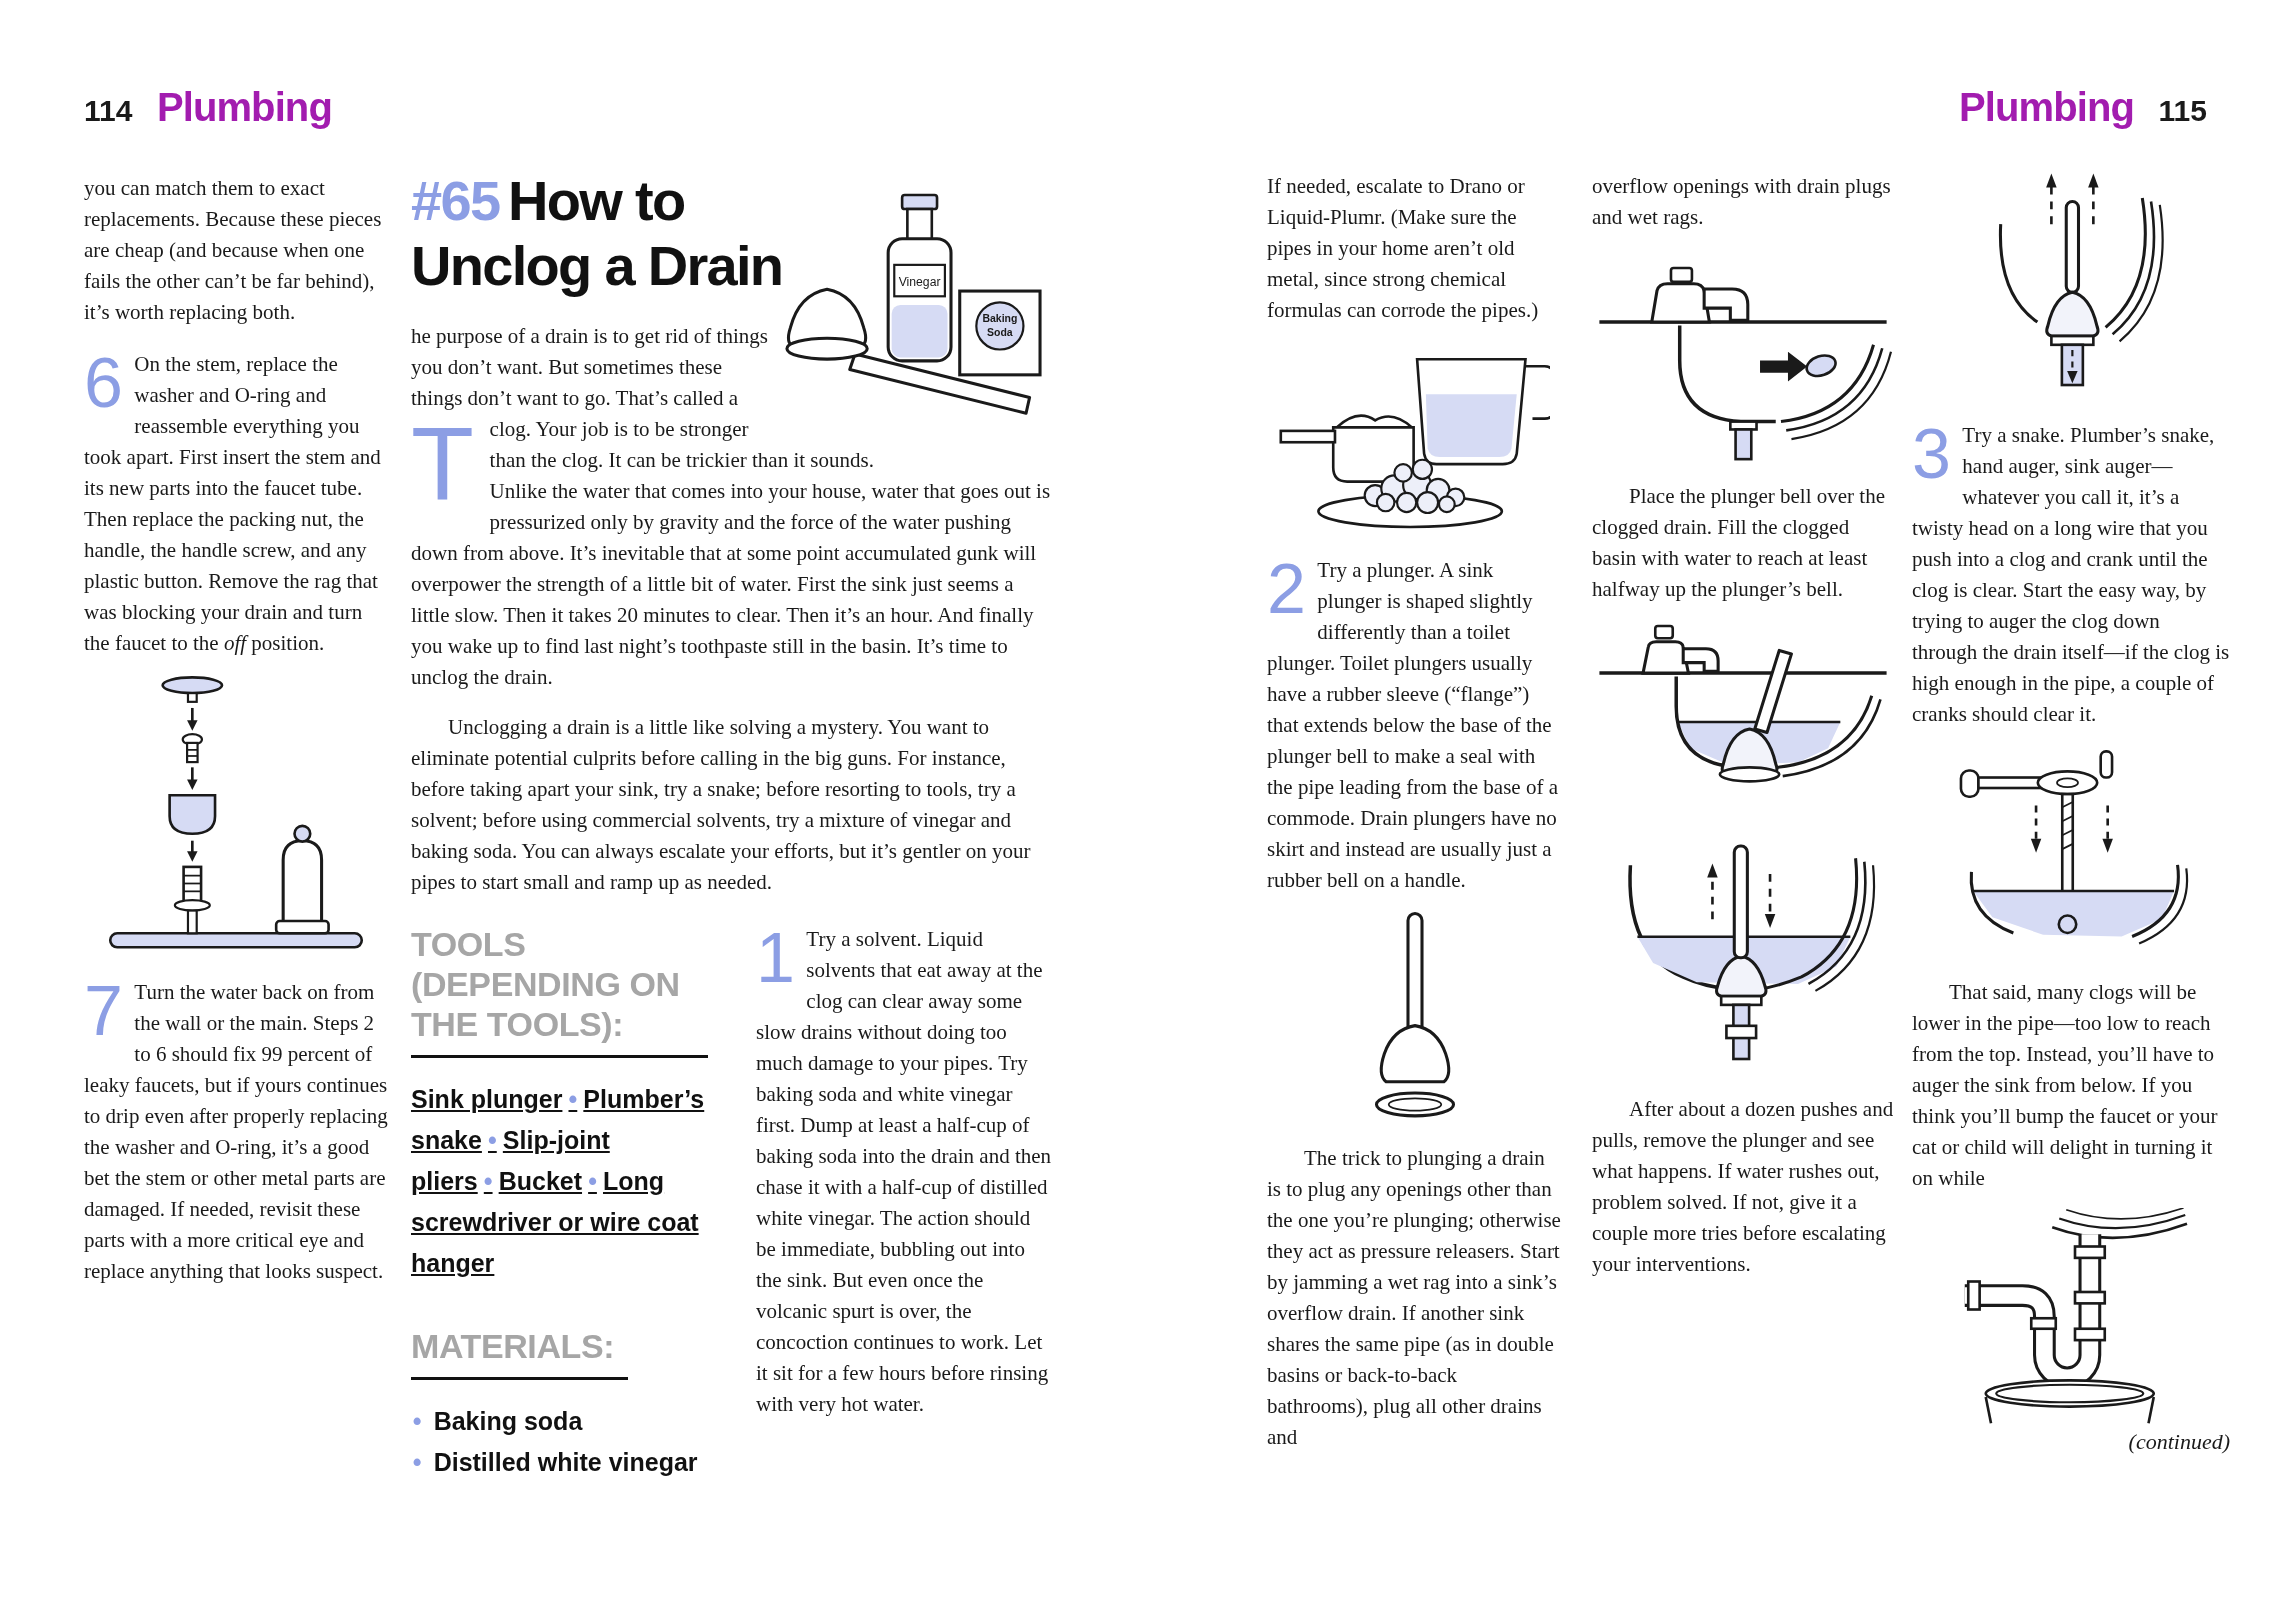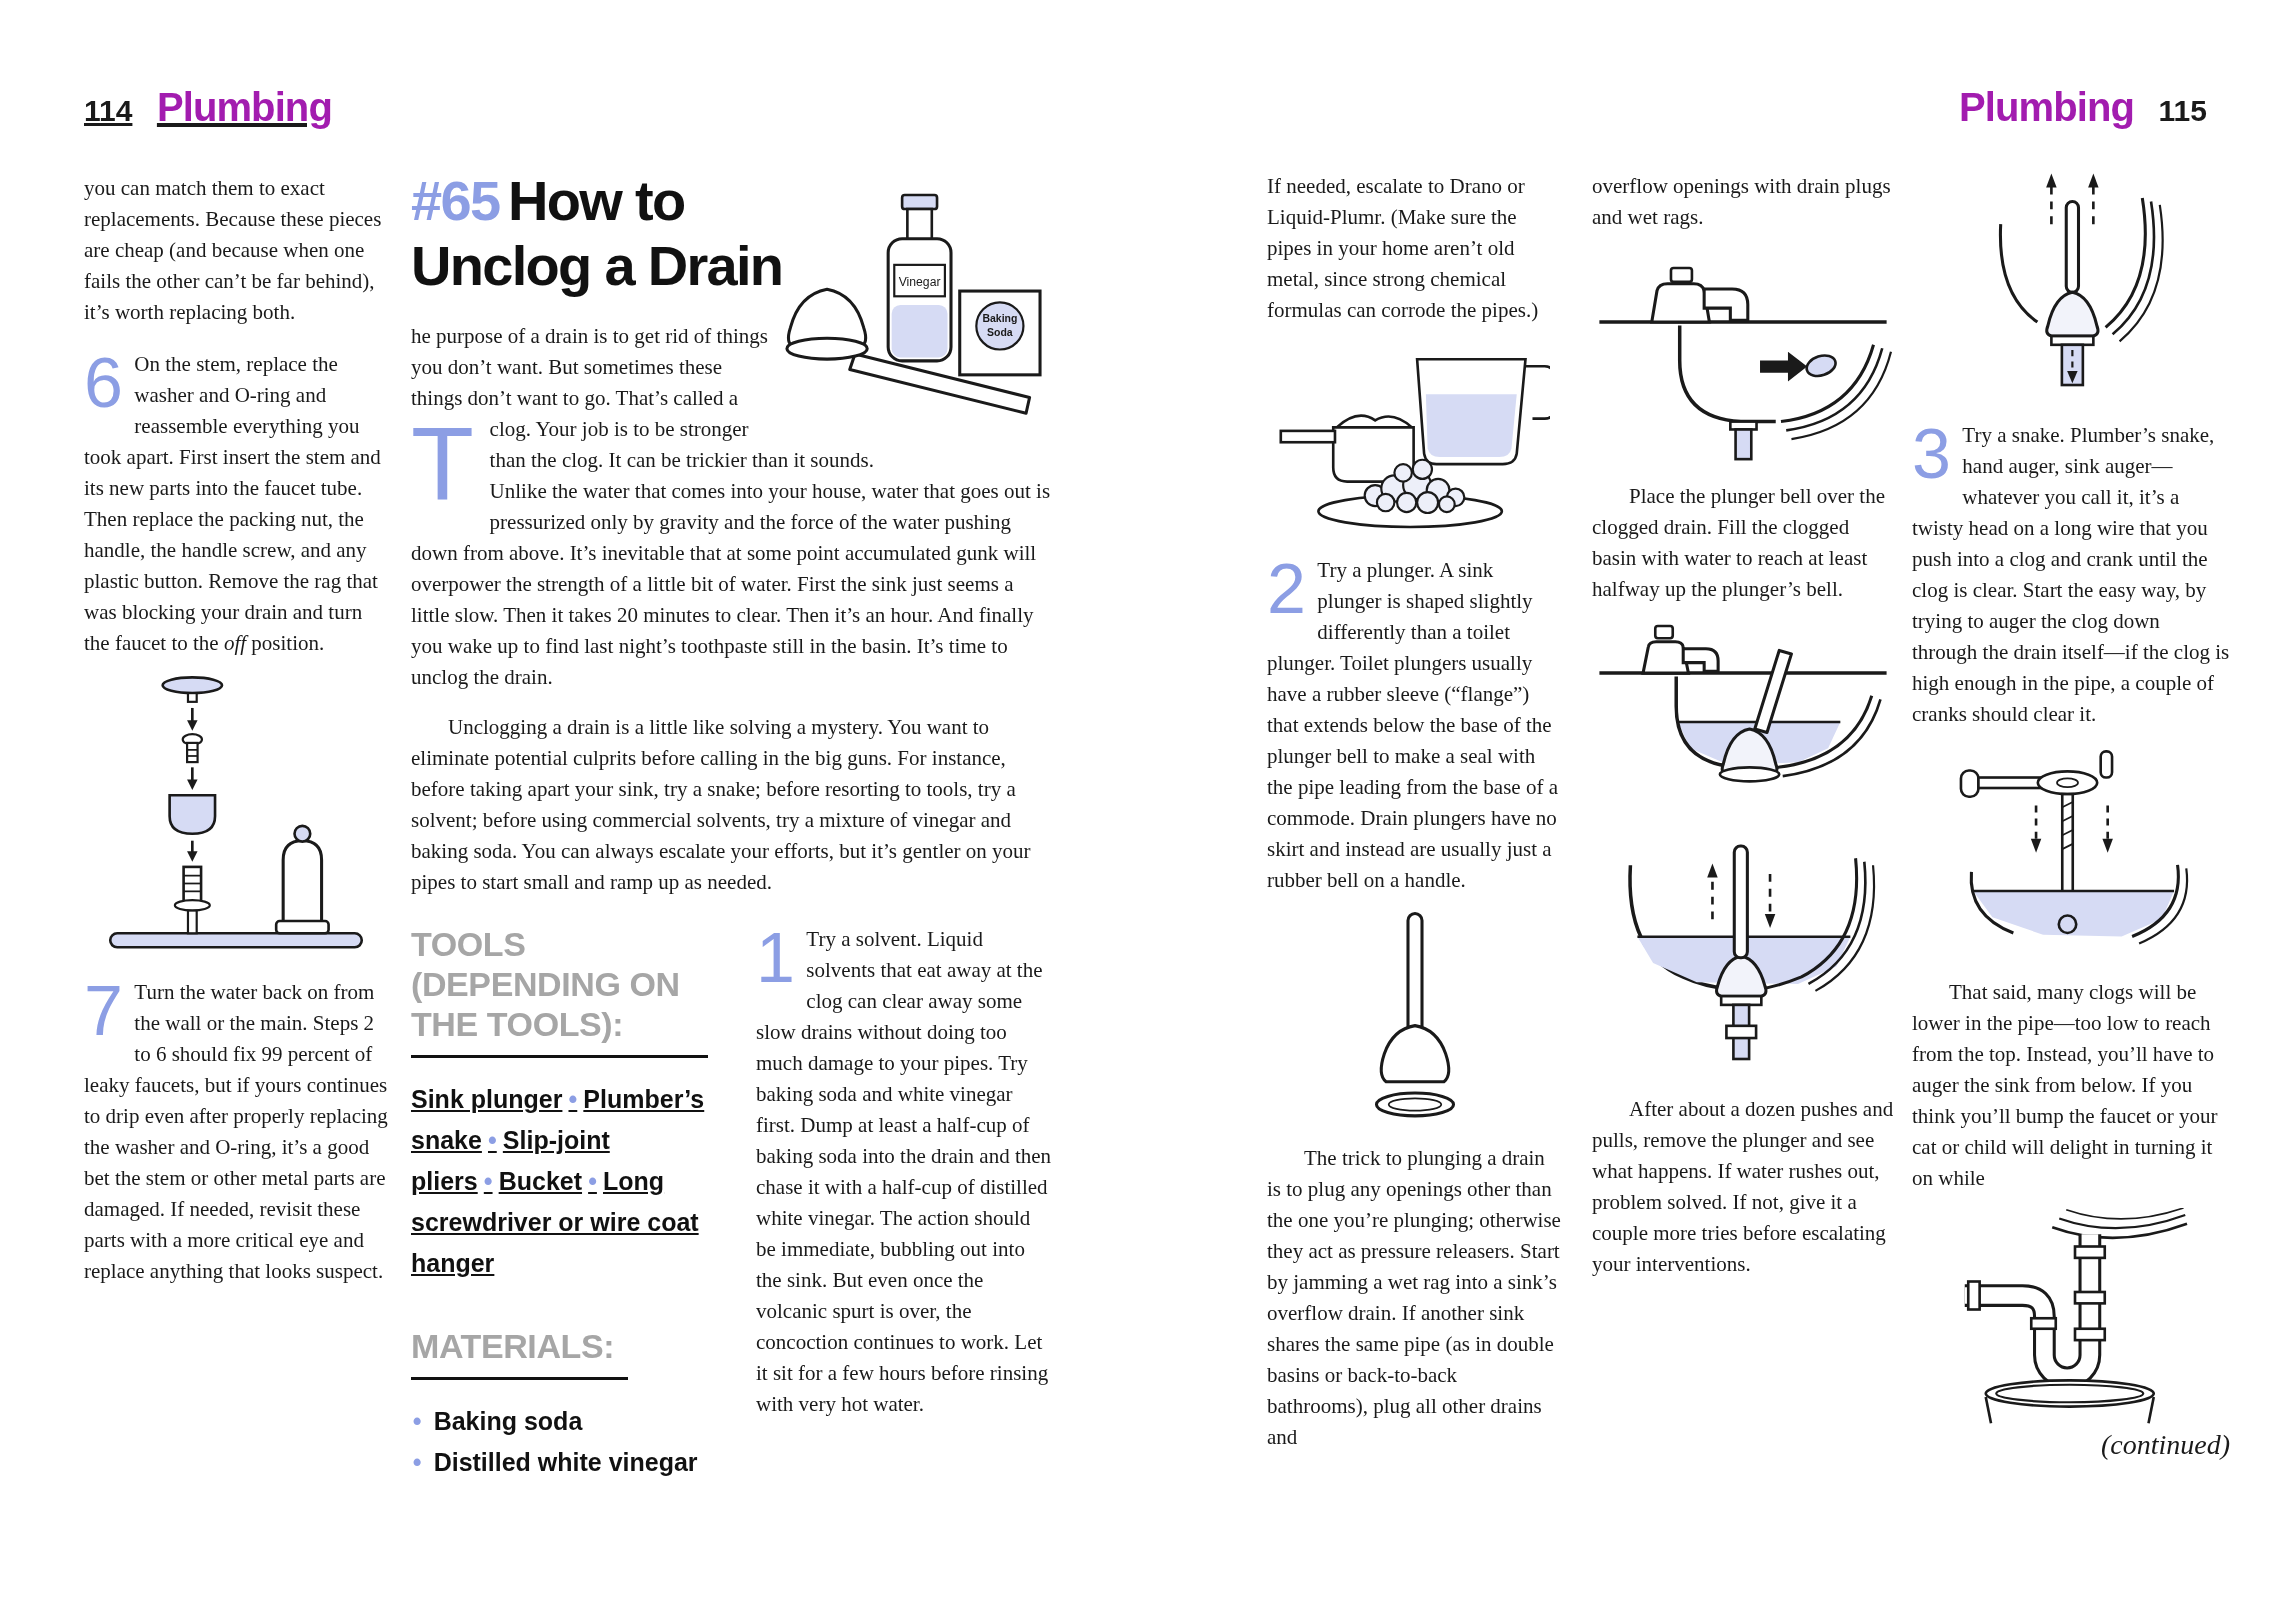--- a/index.html
+++ b/index.html
@@ -5,21 +5,21 @@
   * { margin:0; padding:0; box-sizing:border-box; }
   html,body { width:2273px; height:1617px; background:#ffffff; overflow:hidden; }
   body { font-family:"Liberation Serif", serif; color:#1A1A1A; position:relative; }
 
   .page { position:absolute; top:0; height:1617px; width:1136px; }
   .page-left { left:0; }
   .page-right { left:1136px; }
 
   
   .hdr { position:absolute; top:87px; display:flex; align-items:baseline; gap:24.5px; }
-  .hdr-left { left:84px;text-decoration:underline; }
+  .hdr-left { left:84px; }
   .hdr-right { right:65px; }
   .hdr-num { font:700 30px/1 "Liberation Sans", sans-serif; letter-spacing:0px; color:#1A1A1A; }
   .hdr-title { font:700 40px/1 "Liberation Sans", sans-serif; color:#a21caf; letter-spacing:-0.9px; }
 
   
   .body { font-size:21px; line-height:31px; }
   .indent { text-indent:37px; }
   .mt { margin-top:19px; }
 
   
@@ -53,21 +53,21 @@
   .rule-long { width:297px; }
   .rule-short { width:217px; }
   .tools-line { font:700 25px/41px "Liberation Sans", sans-serif; color:#111;text-decoration:underline; }
   .bullet { color:#8C9EE4; padding:0 6.1px; }
   .mat-list { margin-top:1.7px; }
   .mat-item { font:700 25px/41px "Liberation Sans", sans-serif; color:#111; display:flex; align-items:baseline; }
   .mat-item .bullet { padding:0 12.2px 0 1.7px; }
   .materials-block { margin-top:42px; }
 
   .illo { display:block; margin:14px auto; }
-  .continued { font-style:italic; font-size:28px; text-align:right; }
+  .continued { font-style:italic; font-size:22px; text-align:right; }
 
   svg text { font-family:"Liberation Sans", sans-serif; }
 </style>
 </head>
 <body>
 
 <section class="page page-left">
 
   <div class="hdr hdr-left">
     <span class="hdr-num">114</span>

